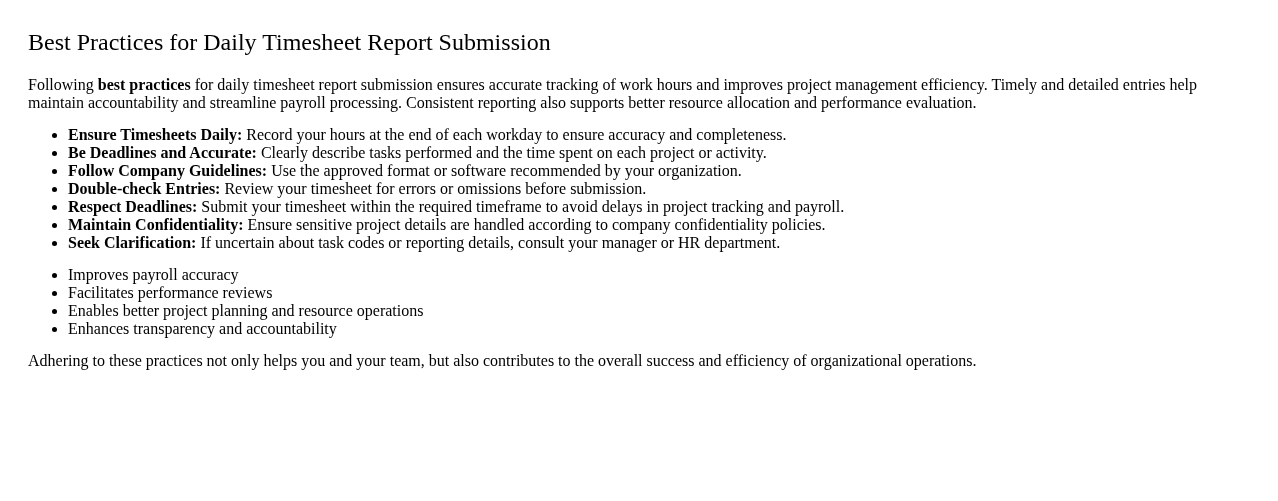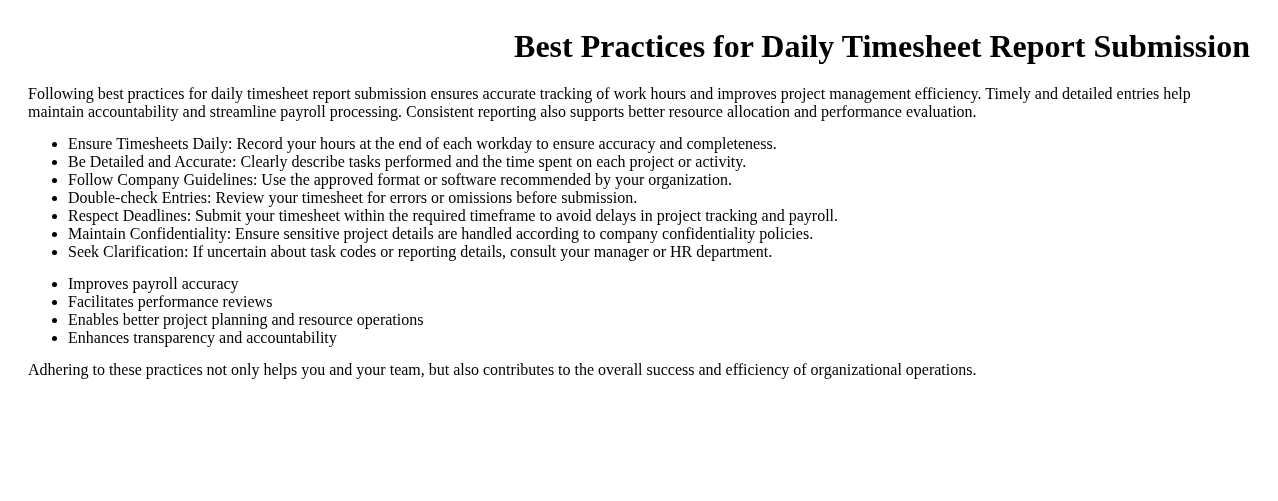--- a/index.html
+++ b/index.html
@@ -14,26 +14,25 @@
     font-family: "Liberation Serif", "DejaVu Serif", serif;
     font-size: 16px;
     color: #000000;
     -webkit-font-smoothing: auto;
   }
   .doc {
     padding: 8px 28px 8px 28px;
     box-sizing: border-box;
   }
   h1.page-title {
-    font-size: 32px;
-    font-weight: bold;
+    font-size: 24px;
+    font-weight: normal;
     line-height: 1.1;
     margin: 21px 0 21px 0;
     letter-spacing: 0;
-    text-align: right;
   }
   h2.section-heading {
     font-size: 24px;
     font-weight: bold;
     line-height: 1.12;
     margin: 20px 0 20px 0;
   }
   p.para {
     font-size: 16px;
     line-height: 18px;
@@ -45,41 +44,41 @@
     padding-left: 40px;
     list-style-type: disc;
   }
   ul.bullets > li {
     font-size: 16px;
     line-height: 18px;
     margin: 0;
     padding: 0;
   }
   b, strong, .lead-in {
-    font-weight: normal;
+    font-weight: bold;
   }
 </style>
 </head>
 <body>
 
 <div class="doc">
 
   <h1 class="page-title">Best Practices for Daily Timesheet Report Submission</h1>
 
   <p class="para">
     <span>Following </span><b>best practices</b><span> for daily timesheet report submission ensures accurate tracking of work hours and improves project management efficiency. Timely and detailed entries help maintain accountability and streamline payroll processing. Consistent reporting also supports better resource allocation and performance evaluation.</span>
   </p>
 
 
   <ul class="bullets">
     <li>
       <b class="lead-in">Ensure Timesheets Daily:</b><span> Record your hours at the end of each workday to ensure accuracy and completeness.</span>
     </li>
     <li>
-      <b class="lead-in">Be Detailed and Accurate:</b><span> Clearly describe tasks performed and the time spent on each project or activity.</span>
+      <b class="lead-in">Be Deadlines and Accurate:</b><span> Clearly describe tasks performed and the time spent on each project or activity.</span>
     </li>
     <li>
       <b class="lead-in">Follow Company Guidelines:</b><span> Use the approved format or software recommended by your organization.</span>
     </li>
     <li>
       <b class="lead-in">Double-check Entries:</b><span> Review your timesheet for errors or omissions before submission.</span>
     </li>
     <li>
       <b class="lead-in">Respect Deadlines:</b><span> Submit your timesheet within the required timeframe to avoid delays in project tracking and payroll.</span>
     </li>

